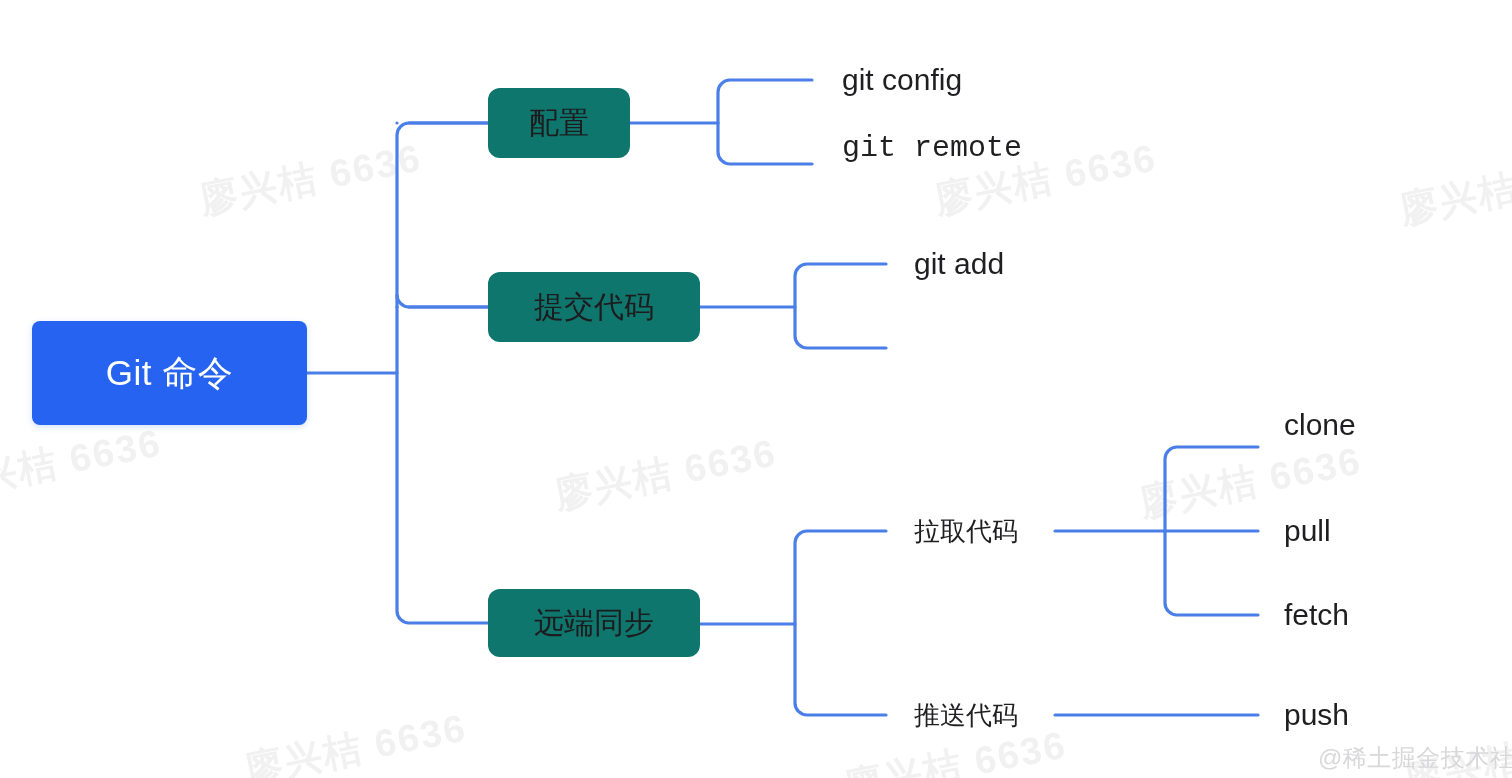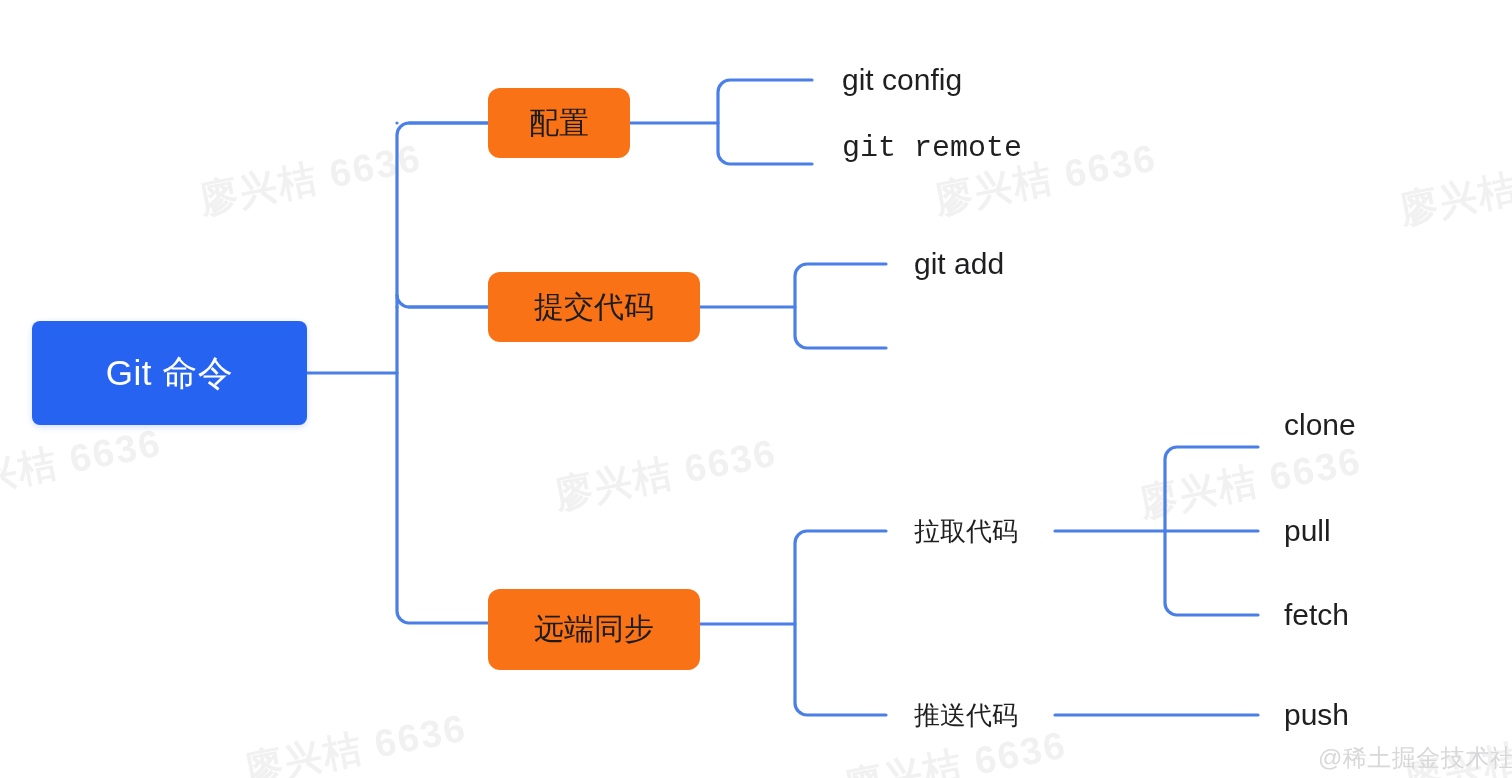--- a/index.html
+++ b/index.html
@@ -36,21 +36,21 @@
   .node-root {
     background: #2563f0;
     color: #ffffff;
     border-radius: 8px;
     font-size: 35px;
     font-weight: 400;
     letter-spacing: 0.5px;
     box-shadow: 0 2px 6px rgba(37, 99, 240, 0.20);
   }
   .node-branch {
-    background: #f97316;
+    background: #0f766e;
     color: #1c1c1e;
     border-radius: 12px;
     font-size: 30px;
     font-weight: 400;
   }
   .node-plain {
     color: #1f1f21;
     font-size: 26px;
     font-weight: 400;
     justify-content: flex-start;
@@ -124,21 +124,21 @@
       <path d="M1055,715 H1258"></path>
     </g>
   </svg>
 
   <div class="node node-root" style="left:32px; top:321px; width:275px; height:104px;">Git 命令</div>
 
   <div class="node node-branch" style="left:488px; top:88px; width:142px; height:70px;">配置</div>
 
   <div class="node node-branch" style="left:488px; top:272px; width:212px; height:70px;">提交代码</div>
 
-  <div class="node node-branch" style="left:488px; top:589px; width:212px; height:81px;">远端同步</div>
+  <div class="node node-branch" style="left:488px; top:589px; width:212px; height:68px;">远端同步</div>
 
   <div class="node node-leaf" style="left:842px; top:60px; height:40px;">git config</div>
 
   <div class="node node-leaf" style="left:842px; top:128px; height:40px;font-family:Liberation Mono, monospace;">git remote</div>
 
   <div class="node node-leaf" style="left:914px; top:244px; height:40px;">git add</div>
 
 
   <div class="node node-plain" style="left:914px; top:511px; height:40px;">拉取代码</div>
 

